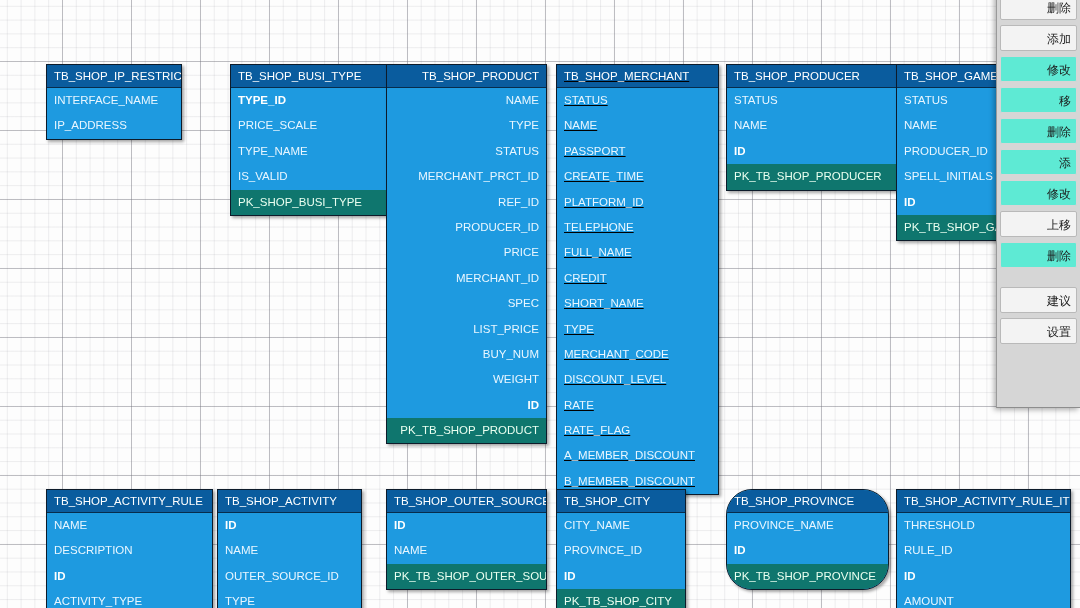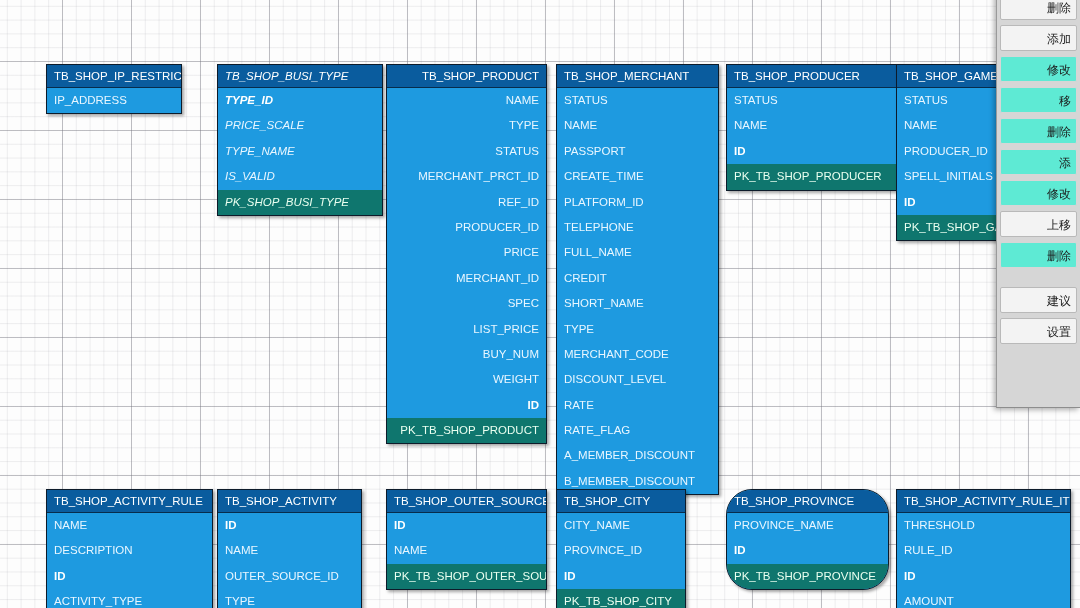--- a/index.html
+++ b/index.html
@@ -84,24 +84,25 @@
   .pgap{height:14px;}
 </style>
 </head>
 <body>
 
 <div id="canvas">
   <div id="tables-layer">
       <div class="tbl" style="left: 46px; top: 64px; width: 136px;">
         <div class="hdr">TB_SHOP_IP_RESTRICT</div>
         <div class="rows">
+          <div class="row">INTERFACE_NAME</div>
           <div class="row">IP_ADDRESS</div>
         </div>
       </div>
-      <div class="tbl" style="left: 217px; top: 64px; width: 166px; font-style: italic;">
+      <div class="tbl" style="left: 230px; top: 64px; width: 166px;">
         <div class="hdr">TB_SHOP_BUSI_TYPE</div>
         <div class="rows">
           <div class="row key">TYPE_ID</div>
           <div class="row">PRICE_SCALE</div>
           <div class="row">TYPE_NAME</div>
           <div class="row">IS_VALID</div>
           <div class="row pk">PK_SHOP_BUSI_TYPE</div>
         </div>
       </div>
       <div class="tbl" style="left: 386px; top: 64px; width: 161px; text-align: right;">
@@ -116,21 +117,21 @@
           <div class="row">PRICE</div>
           <div class="row">MERCHANT_ID</div>
           <div class="row">SPEC</div>
           <div class="row">LIST_PRICE</div>
           <div class="row">BUY_NUM</div>
           <div class="row">WEIGHT</div>
           <div class="row key">ID</div>
           <div class="row pk">PK_TB_SHOP_PRODUCT</div>
         </div>
       </div>
-      <div class="tbl" style="left: 556px; top: 64px; width: 163px;">
+      <div class="tbl" style="left: 556px; top: 64px; width: 163px; text-decoration: underline;">
         <div class="hdr">TB_SHOP_MERCHANT</div>
         <div class="rows">
           <div class="row">STATUS</div>
           <div class="row">NAME</div>
           <div class="row">PASSPORT</div>
           <div class="row">CREATE_TIME</div>
           <div class="row">PLATFORM_ID</div>
           <div class="row">TELEPHONE</div>
           <div class="row">FULL_NAME</div>
           <div class="row">CREDIT</div>

